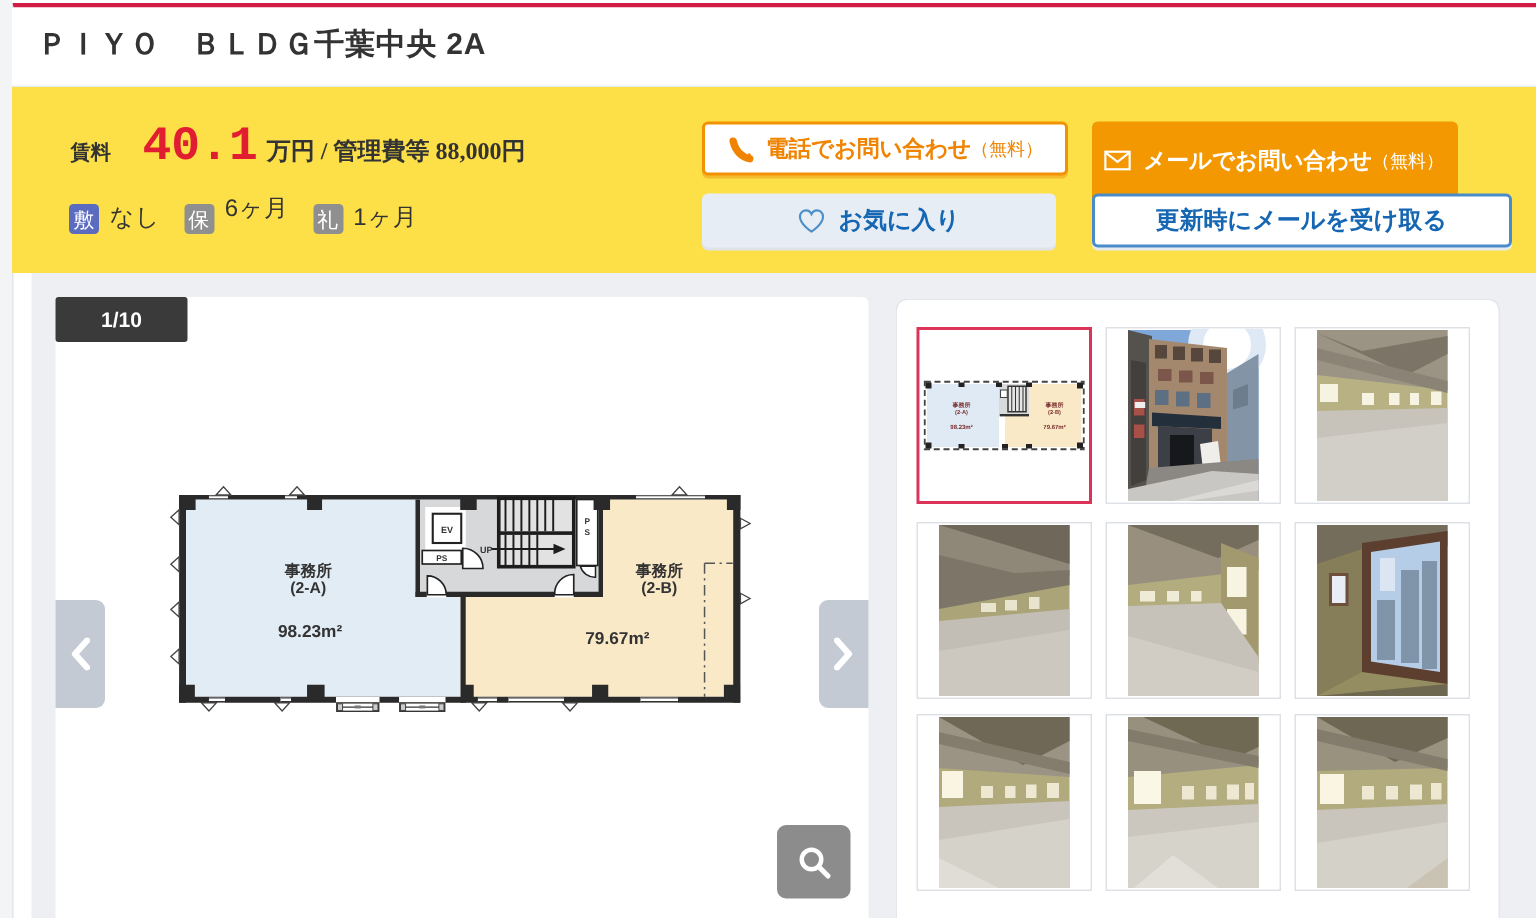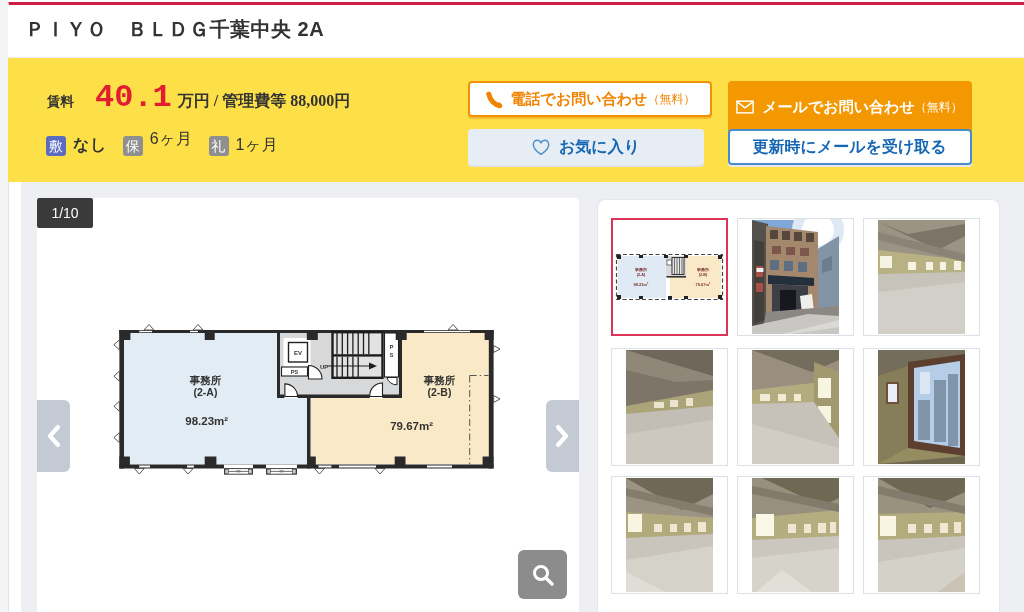--- a/index.html
+++ b/index.html
@@ -21,28 +21,28 @@
   .badge{display:inline-block;width:20px;height:20px;line-height:20px;text-align:center;
          color:#fff;font-size:14px;border-radius:3px;}
   .b-blue{background:#5b6bc0;}
   .b-gray{background:#8f8f8f;}
   .btn{position:absolute;box-sizing:border-box;display:flex;align-items:center;
        justify-content:center;border-radius:4px;font-weight:bold;}
   .btn-tel{left:459.5px;top:23px;width:244px;height:36px;background:#fff;
            border:2px solid #f39104;color:#f08300;font-size:15px;box-shadow:0 2px 0 rgba(235,150,20,.5);}
   .btn-mail{left:719.5px;top:23px;width:244px;height:52px;background:#f39800;color:#fff;font-size:15px;box-shadow:0 2px 0 #db8900;}
   .btn-fav{left:459.5px;top:71px;width:236px;height:36px;background:#e7edf4;color:#1667b3;font-size:16px;box-shadow:0 2px 0 #dfe3e8;}
-  .btn-upd{left:719.5px;top:71px;width:244px;height:36px;background:#fff;
+  .btn-upd{left:719.5px;top:71px;width:280px;height:36px;background:#fff;
            border:2px solid #4a8cc9;color:#1667b3;font-size:16px;box-shadow:0 2px 0 #e8ebee;justify-content:center;}
   .small{font-size:12px;font-weight:normal;}
   .viewer{position:absolute;left:21px;top:182px;width:1003px;height:430px;background:#edeff2;}
   .photo{position:absolute;left:16px;top:16px;width:542px;height:414px;background:#fff;
          border-radius:0 4px 0 0;}
-  .counter{position:absolute;left:0;top:0;width:56px;height:30px;background:#3a3a3a;color:#fff;
-           font-size:14px;font-weight:normal;text-align:center;line-height:30px;border-radius:2px;}
+  .counter{position:absolute;left:0;top:0;width:88px;height:30px;background:#3a3a3a;color:#fff;
+           font-size:14px;font-weight:bold;text-align:center;line-height:30px;border-radius:2px;}
   .nav{position:absolute;width:33px;height:72px;background:#c3cad4;color:#fff;
        display:flex;align-items:center;justify-content:center;}
   .nav svg{display:block;}
   .nav-l{left:0;top:202px;border-radius:0 6px 6px 0;}
   .nav-r{right:0;top:202px;border-radius:6px 0 0 6px;}
   .zoombtn{position:absolute;left:481px;top:352px;width:49px;height:49px;background:#8c8c8c;
            border-radius:6px;display:flex;align-items:center;justify-content:center;}
   .thumbs{position:absolute;left:576px;top:17px;width:403px;height:413px;background:#fff;
           border:1px solid #e3e6eb;border-radius:8px 8px 0 0;border-bottom:none;box-sizing:border-box;}
   .th{position:absolute;width:117px;height:118px;background:#fff;border:1px solid #dde1e6;
@@ -63,21 +63,21 @@
 <div class="inforow">
 
   <div class="price">
       <span class="lbl">賃料</span>
       <span class="big">40.1</span>
     <span class="rest">万円 / 管理費等 88,000円</span>
     </div>
 
   <div class="badges">
     <span class="badge b-blue">敷</span>
-      <span style="font-weight:bold;margin:0 16px 0 7px;">なし</span>
+      <span style="font-weight:normal;margin:0 16px 0 7px;">なし</span>
     <span class="badge b-gray">保</span>
       <span style="margin:0 16px 12px 7px;text-align:center;">6ヶ月</span>
     <span class="badge b-gray">礼</span>
       <span style="margin:0 0 0 7px;">1ヶ月</span>
   </div>
 
   <div class="btn btn-tel">
       <svg width="19" height="19" viewBox="0 0 24 24" style="margin-right:8px">
     <path d="M6,5.2 Q7.5,11.5 11.2,15.2 Q15,19 20,20" fill="none" stroke="#f08300" stroke-width="6.2" stroke-linecap="round"></path>
     <path d="M4.8,7.5 Q4,4.6 6.2,3.8 Q8.8,3 9.6,5.8 Z" fill="#f08300"></path>

